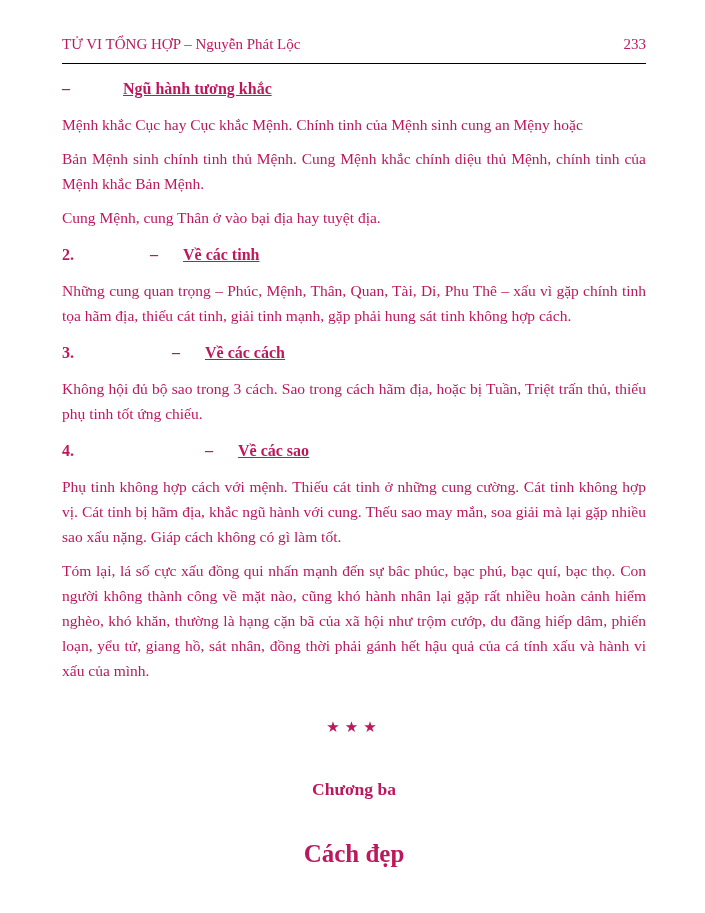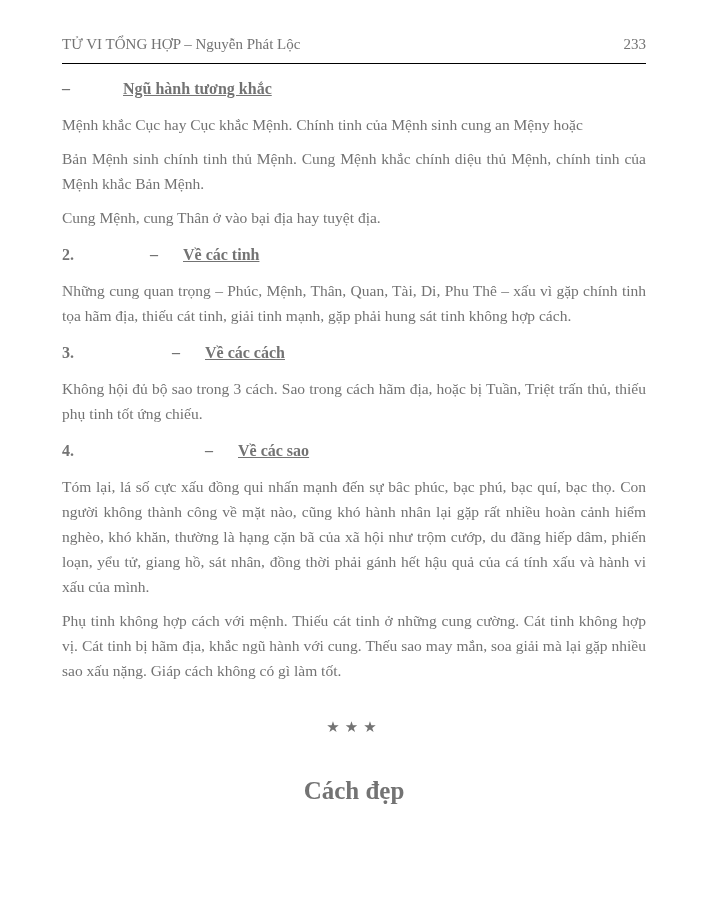--- a/index.html
+++ b/index.html
@@ -3,21 +3,21 @@
 <meta charset="utf-8">
 <style>
   * { margin: 0; padding: 0; box-sizing: border-box; }
   html, body { background: #ffffff; }
   .page {
     position: relative;
     width: 705px;
     height: 913px;
     margin: 0 auto;
     background: #ffffff;
-    color: #737373;
+    color: #be185d;
     font-family: "Liberation Serif", "DejaVu Serif", serif;
     font-size: 15.5px;
     padding: 36px 59px 0 62px;
     overflow: hidden;
   }
   .header-row {
     display: flex;
     justify-content: space-between;
     align-items: baseline;
     font-size: 15px;
@@ -89,20 +89,21 @@
   <p class="body-par">Những cung quan  trọng – Phúc, Mệnh, Thân, Quan, Tài, Di, Phu Thê – xấu vì gặp chính tinh tọa hãm địa, thiếu cát tinh, giải tinh mạnh, gặp phải hung sát tinh không hợp cách.</p>
 
   <div class="heading h3">
     <span class="num">3.</span><span class="dash">–</span><span class="lbl">Về các cách</span>
   </div>
   <p class="body-par">Không hội đủ bộ sao trong 3 cách. Sao trong cách hãm địa, hoặc bị Tuần, Triệt trấn thủ, thiếu phụ tinh tốt ứng chiếu.</p>
 
   <div class="heading h4">
     <span class="num">4.</span><span class="dash">–</span><span class="lbl">Về các sao</span>
   </div>
+  <p class="body-par">Phụ tinh không hợp cách với mệnh. Thiếu cát tinh ở những cung cường. Cát tinh không hợp vị. Cát tinh bị hãm địa, khắc ngũ hành với cung. Thếu sao may mắn, soa giải mà lại gặp nhiều sao xấu nặng. Giáp cách không có gì làm tốt.</p>
   <p class="body-par">Tóm lại, lá số cực xấu đồng qui nhấn mạnh đến sự bâc phúc, bạc phú, bạc quí, bạc thọ. Con người không thành công về mặt nào, cũng khó hành nhân lại gặp rất nhiều hoàn cảnh hiểm nghèo, khó khăn, thường là hạng cặn bã của xã hội như trộm cướp, du đãng hiếp dâm, phiến loạn, yểu tử, giang hồ, sát nhân, đồng thời phải gánh hết hậu quả của cá tính xấu và hành vi xấu của mình.</p>
-  <p class="body-par">Phụ tinh không hợp cách với mệnh. Thiếu cát tinh ở những cung cường. Cát tinh không hợp vị. Cát tinh bị hãm địa, khắc ngũ hành với cung. Thếu sao may mắn, soa giải mà lại gặp nhiều sao xấu nặng. Giáp cách không có gì làm tốt.</p>
 
   <div class="stars">★★★</div>
 
+  <div class="chapter-label">Chương ba</div>
   <div class="chapter-title">Cách đẹp</div>
 
 </div>
 
 </body></html>

